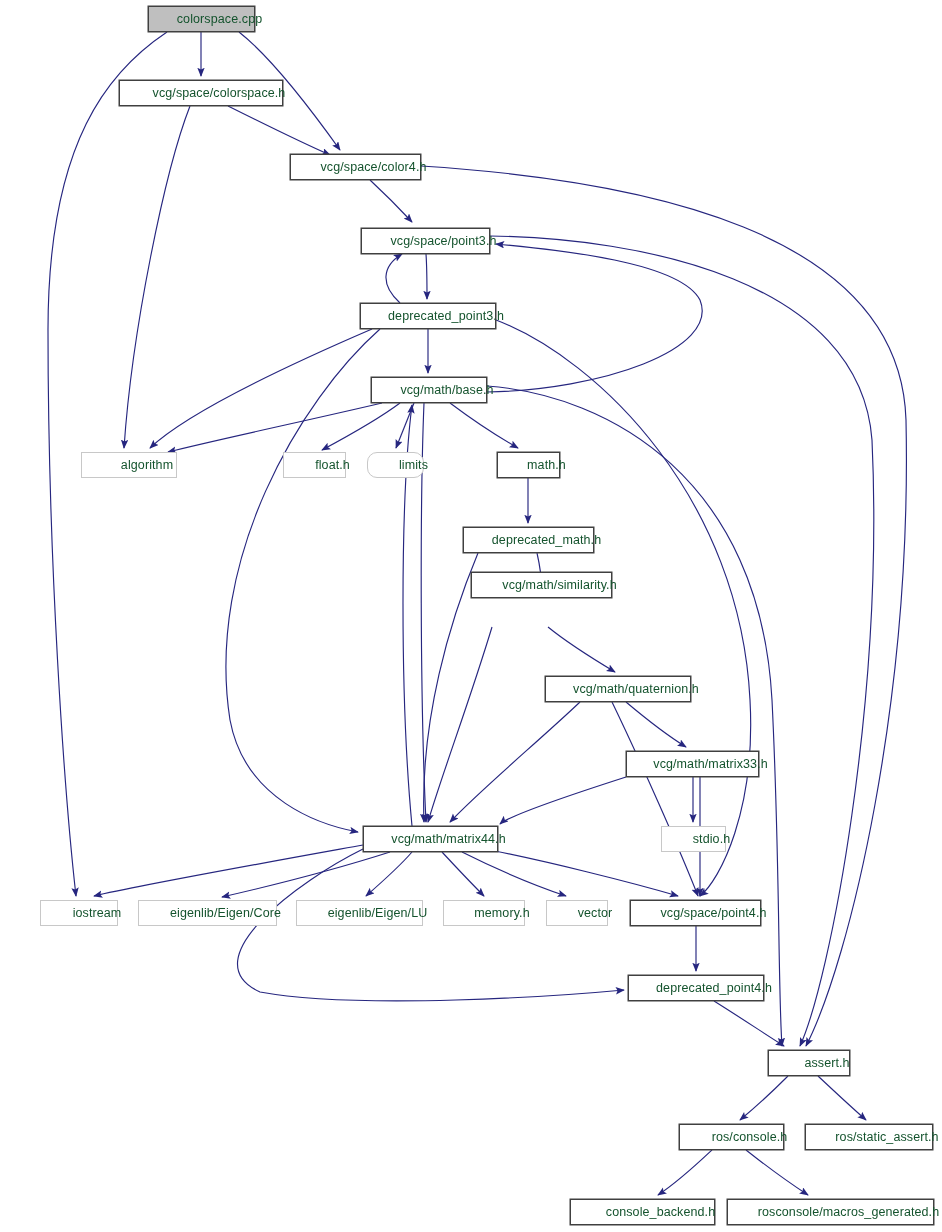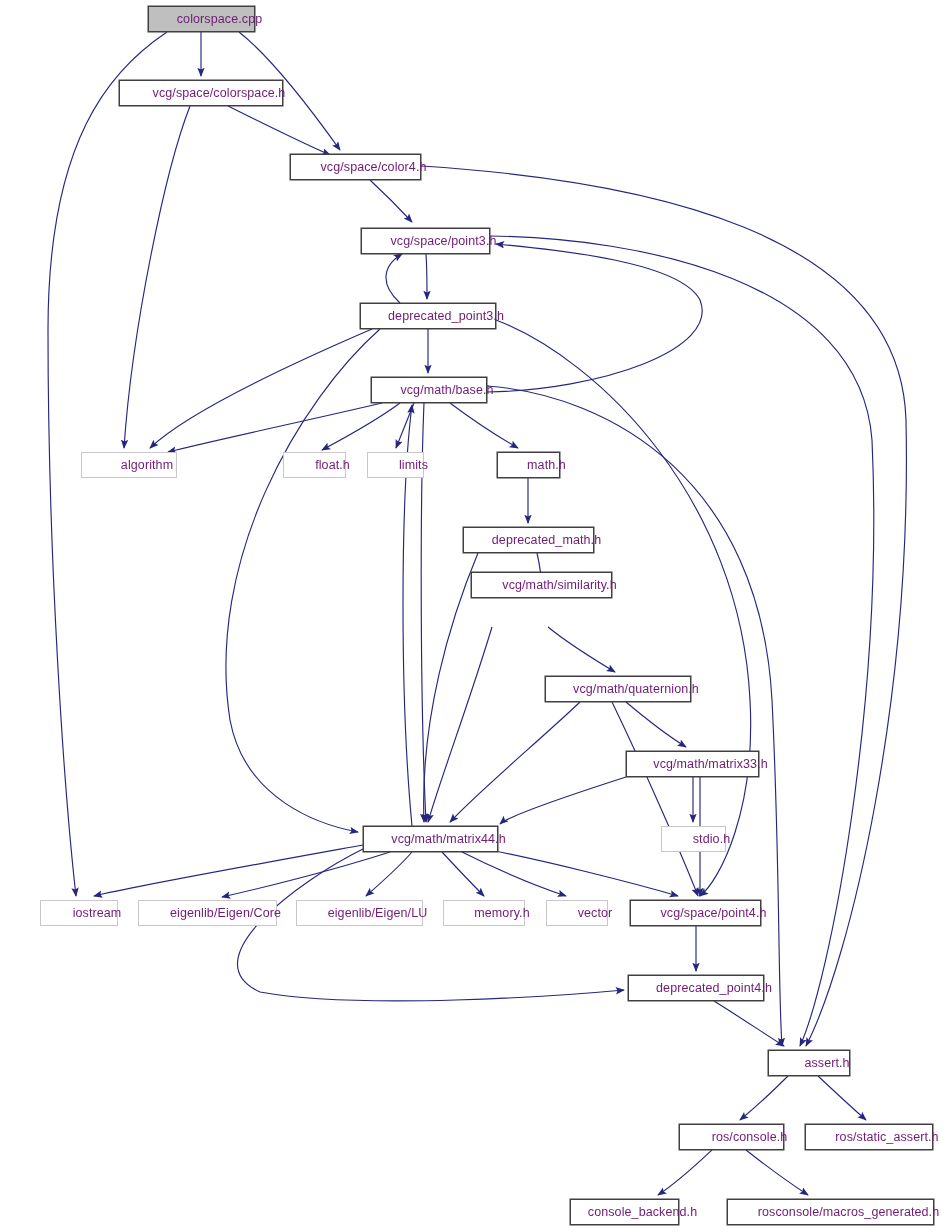--- a/index.html
+++ b/index.html
@@ -30,21 +30,21 @@
     position: absolute;
     box-sizing: border-box;
     display: flex;
     align-items: center;
     justify-content: center;
     white-space: nowrap;
     background: #ffffff;
     border: 1px solid #c8c8c8;
     font-size: 12.5px;
     line-height: 1;
-    color: #701a75;
+    color: #14532d;
     letter-spacing: 0.1px;
     height: 26px;
     padding-left: 36px;
   }
   .node.solid {
     border: 1px solid #404040;
     box-shadow: 0 0 0 0.5px #404040;
   }
   .node.root {
     background: #bfbfbf;
@@ -133,21 +133,21 @@
       </div>
       <div class="node solid" style="left: 371px; top: 377px; width: 116px;">
         <span class="node-label">vcg/math/base.h</span>
       </div>
       <div class="node leaf" style="left: 81px; top: 452px; width: 96px;">
         <span class="node-label">algorithm</span>
       </div>
       <div class="node leaf" style="left: 283px; top: 452px; width: 63px;">
         <span class="node-label">float.h</span>
       </div>
-      <div class="node leaf" style="left: 367px; top: 452px; width: 57px;">
+      <div class="node leaf" style="left: 367px; top: 452px; width: 57px; border-radius: 10px;">
         <span class="node-label">limits</span>
       </div>
       <div class="node solid" style="left: 497px; top: 452px; width: 63px;">
         <span class="node-label">math.h</span>
       </div>
       <div class="node solid" style="left: 463px; top: 527px; width: 131px;">
         <span class="node-label">deprecated_math.h</span>
       </div>
       <div class="node solid" style="left: 471px; top: 572px; width: 141px;">
         <span class="node-label">vcg/math/similarity.h</span>
@@ -187,20 +187,20 @@
       </div>
       <div class="node solid" style="left: 768px; top: 1050px; width: 82px;">
         <span class="node-label">assert.h</span>
       </div>
       <div class="node solid" style="left: 679px; top: 1124px; width: 105px;">
         <span class="node-label">ros/console.h</span>
       </div>
       <div class="node solid" style="left: 805px; top: 1124px; width: 128px;">
         <span class="node-label">ros/static_assert.h</span>
       </div>
-      <div class="node solid" style="left: 570px; top: 1199px; width: 109px; text-align: center;">
+      <div class="node solid" style="left: 570px; top: 1199px; width: 145px; text-align: center;">
         <span class="node-label">console_backend.h</span>
       </div>
       <div class="node solid" style="left: 727px; top: 1199px; width: 207px;">
         <span class="node-label">rosconsole/macros_generated.h</span>
       </div>
     </div>
 </div>
 
 </body></html>

